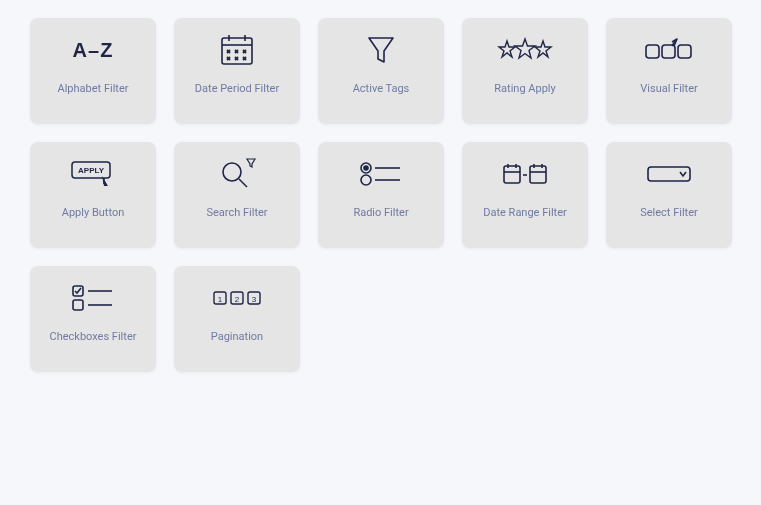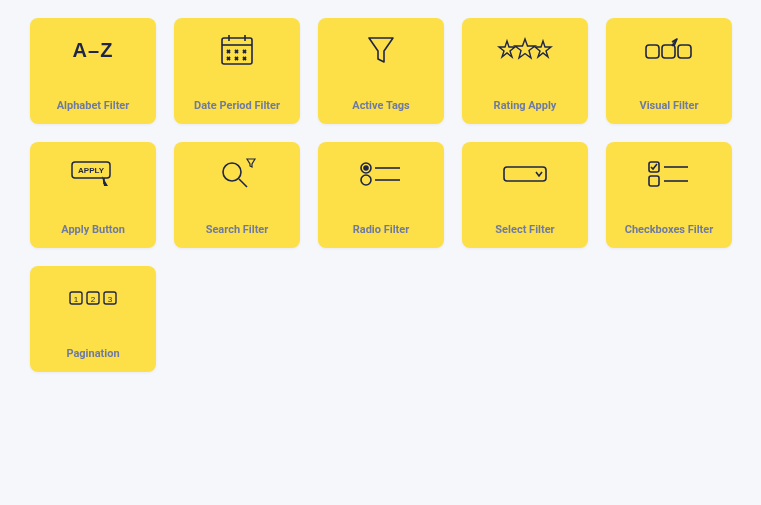--- a/index.html
+++ b/index.html
@@ -9,48 +9,47 @@
     padding: 18px 30px;
     width: 761px;
   }
   .grid {
     display: grid;
     grid-template-columns: repeat(5, 126px);
     gap: 18px;
     justify-content: start;
   }
   .card {
-    background: #fde047;
+    background: #e5e5e5;
     border-radius: 8px;
     box-shadow: 0 1px 3px rgba(30,40,70,0.06);
     height: 106px;
     display: flex;
     flex-direction: column;
     align-items: center;
-    justify-content: space-between;
+    justify-content: flex-start;
     padding: 12px 6px;
     cursor: pointer;
   }
   .icon-wrap {
     width: 56px;
     height: 40px;
     display: flex;
     align-items: center;
     justify-content: center;
     margin-bottom: 12px;
   }
   .icon-wrap svg {
     display: block;
   }
   .label {
     font-size: 11px;
     color: #6f7aa3;
     text-align: center;
     line-height: 1.2;
-    font-weight: bold;
   }
 </style>
 </head>
 <body>
 
 <div class="grid">
 
   <div class="card">
     <div class="icon-wrap">
       <svg width="56" height="30" viewBox="0 0 56 30">
@@ -150,20 +149,36 @@
         <circle cx="8" cy="8" r="5"></circle>
         <circle cx="8" cy="8" r="2" fill="#1e2547"></circle>
         <line x1="17" y1="8" x2="42" y2="8"></line>
         <circle cx="8" cy="20" r="5"></circle>
         <line x1="17" y1="20" x2="42" y2="20"></line>
       </svg>
     </div>
     <div class="label">Radio Filter</div>
   </div>
 
+  <div class="card">
+    <div class="icon-wrap">
+      <svg width="50" height="26" viewBox="0 0 50 26" fill="none" stroke="#1e2547" stroke-width="1.6">
+        <rect x="4" y="5" width="16" height="17" rx="2"></rect>
+        <line x1="4" y1="11" x2="20" y2="11"></line>
+        <line x1="8" y1="3" x2="8" y2="7"></line>
+        <line x1="16" y1="3" x2="16" y2="7"></line>
+        <line x1="23" y1="14" x2="27" y2="14"></line>
+        <rect x="30" y="5" width="16" height="17" rx="2"></rect>
+        <line x1="30" y1="11" x2="46" y2="11"></line>
+        <line x1="34" y1="3" x2="34" y2="7"></line>
+        <line x1="42" y1="3" x2="42" y2="7"></line>
+      </svg>
+    </div>
+    <div class="label">Date Range Filter</div>
+  </div>
 
 
 
   <div class="card">
     <div class="icon-wrap">
       <svg width="50" height="20" viewBox="0 0 50 20" fill="none" stroke="#1e2547" stroke-width="1.6">
         <rect x="4" y="3" width="42" height="14" rx="3"></rect>
         <polyline points="36,8 39,12 42,8"></polyline>
       </svg>
     </div>

